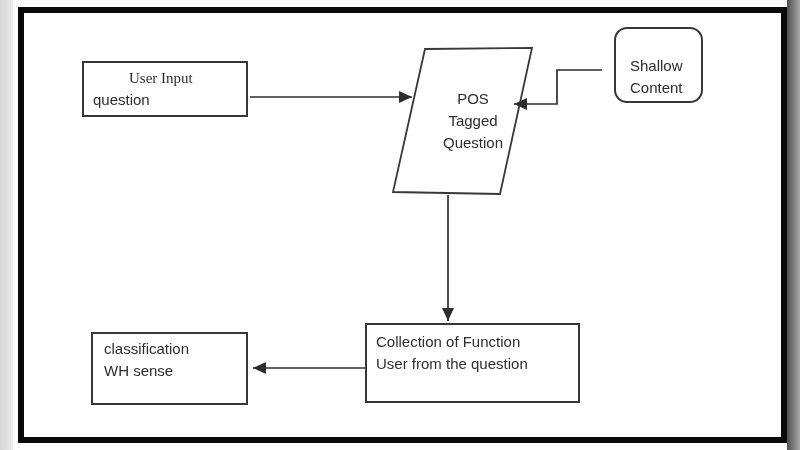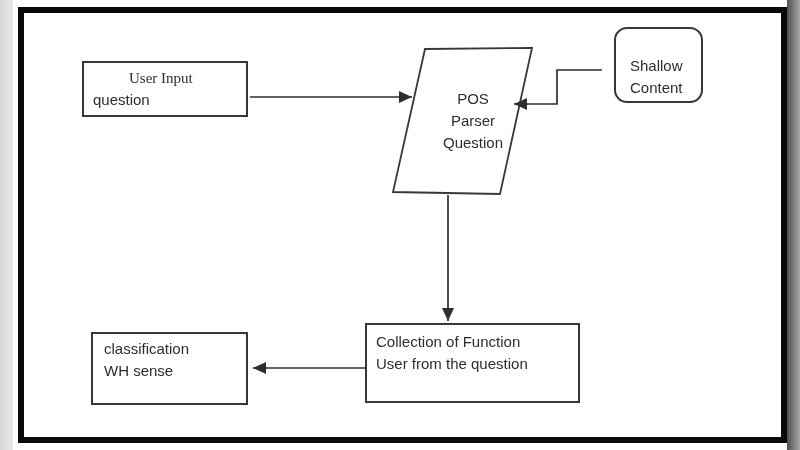--- a/index.html
+++ b/index.html
@@ -116,21 +116,21 @@
     <line class="conn" x1="365" y1="368" x2="253" y2="368" marker-end="url(#ah)"></line>
   </svg>
 
   <div class="node node-user">
     <div class="line">User Input</div>
     <div class="line">question</div>
   </div>
 
   <div class="node node-pos">
     <div class="line">POS</div>
-    <div class="line">Parser</div>
+    <div class="line">Tagged</div>
     <div class="line">Question</div>
   </div>
 
   <div class="node node-parser">
     <div class="line">Shallow</div>
     <div class="line">Content</div>
   </div>
 
   <div class="node node-collection">
     <div class="line">Collection of Function</div>

